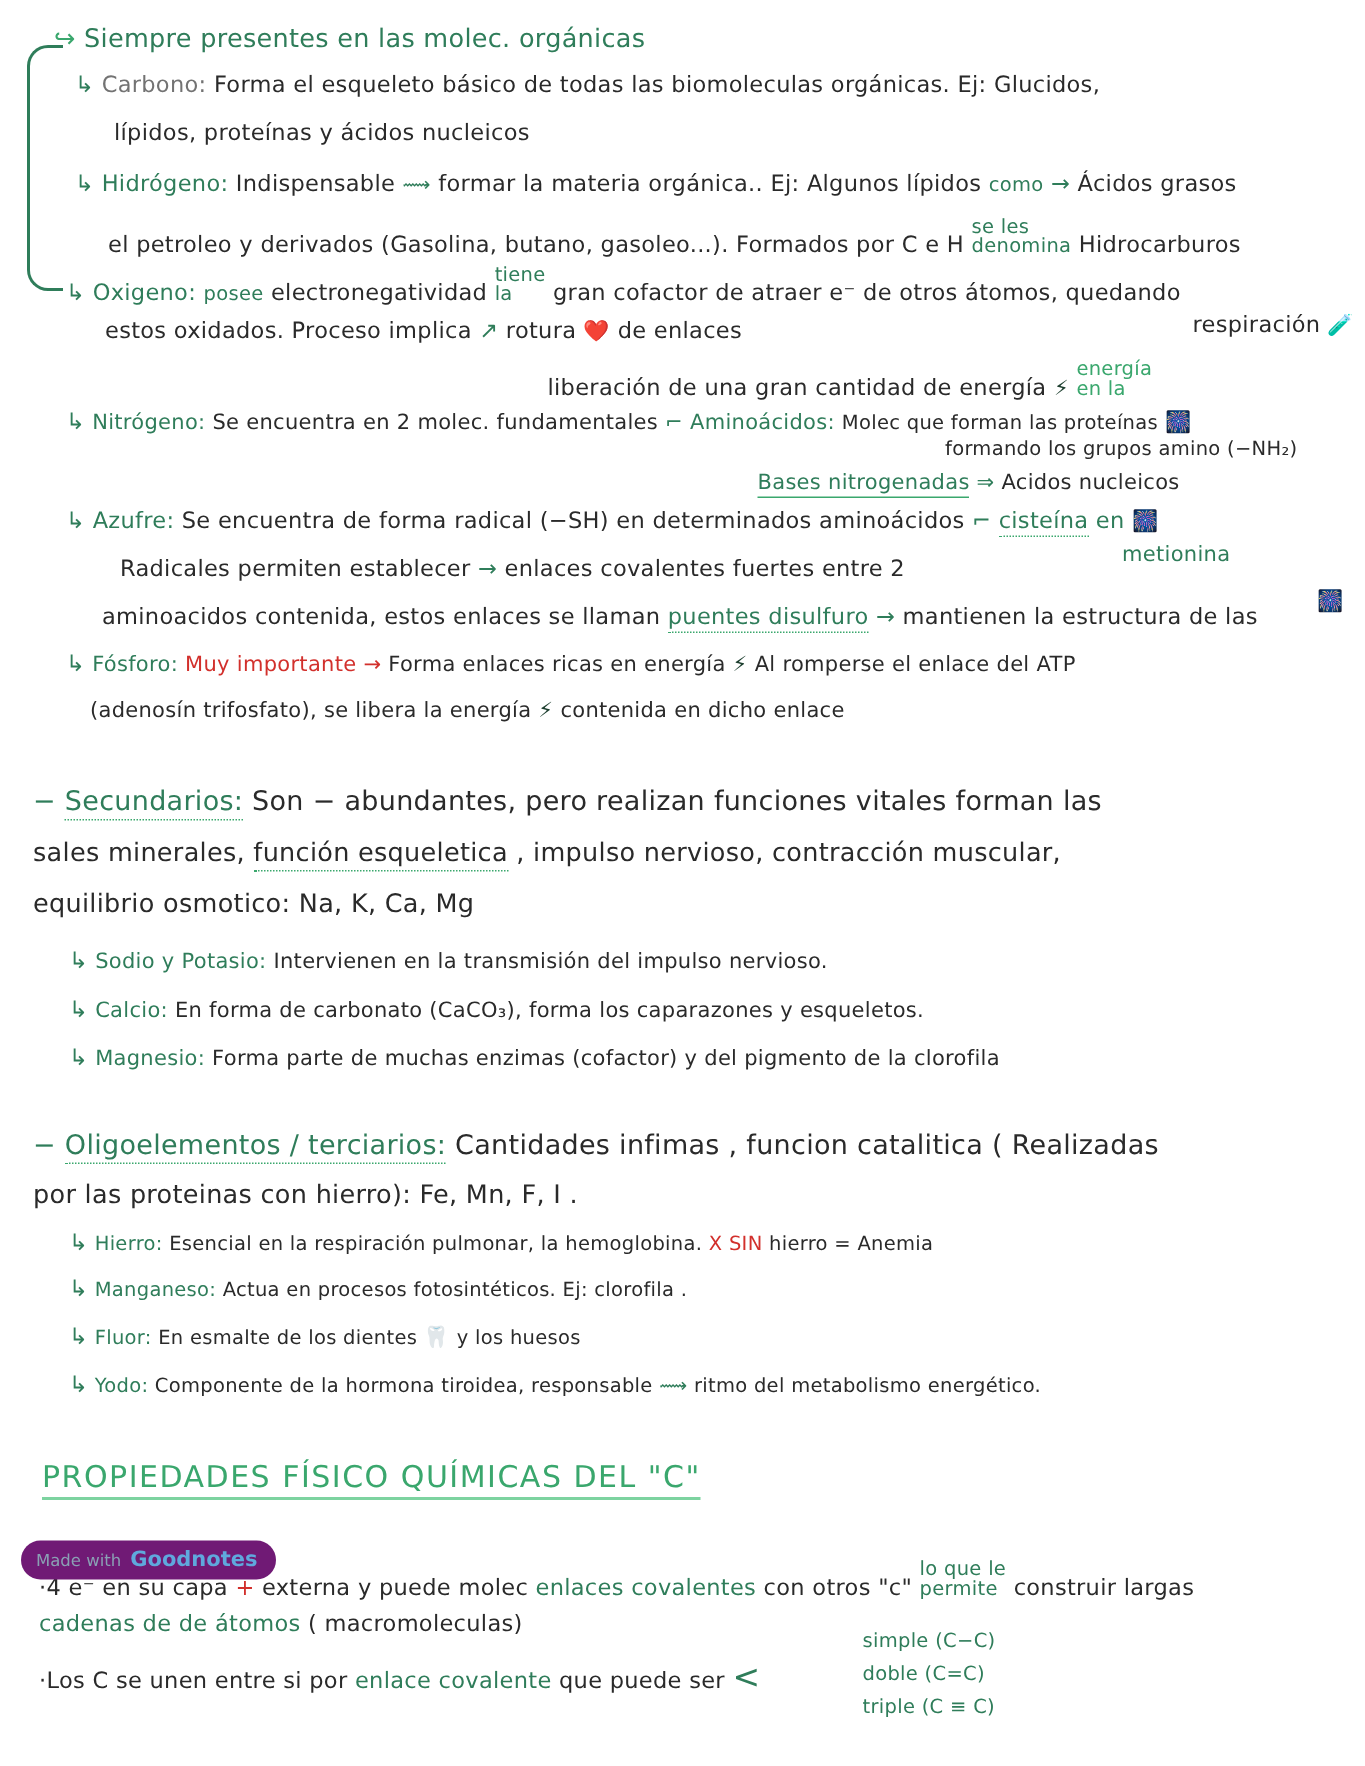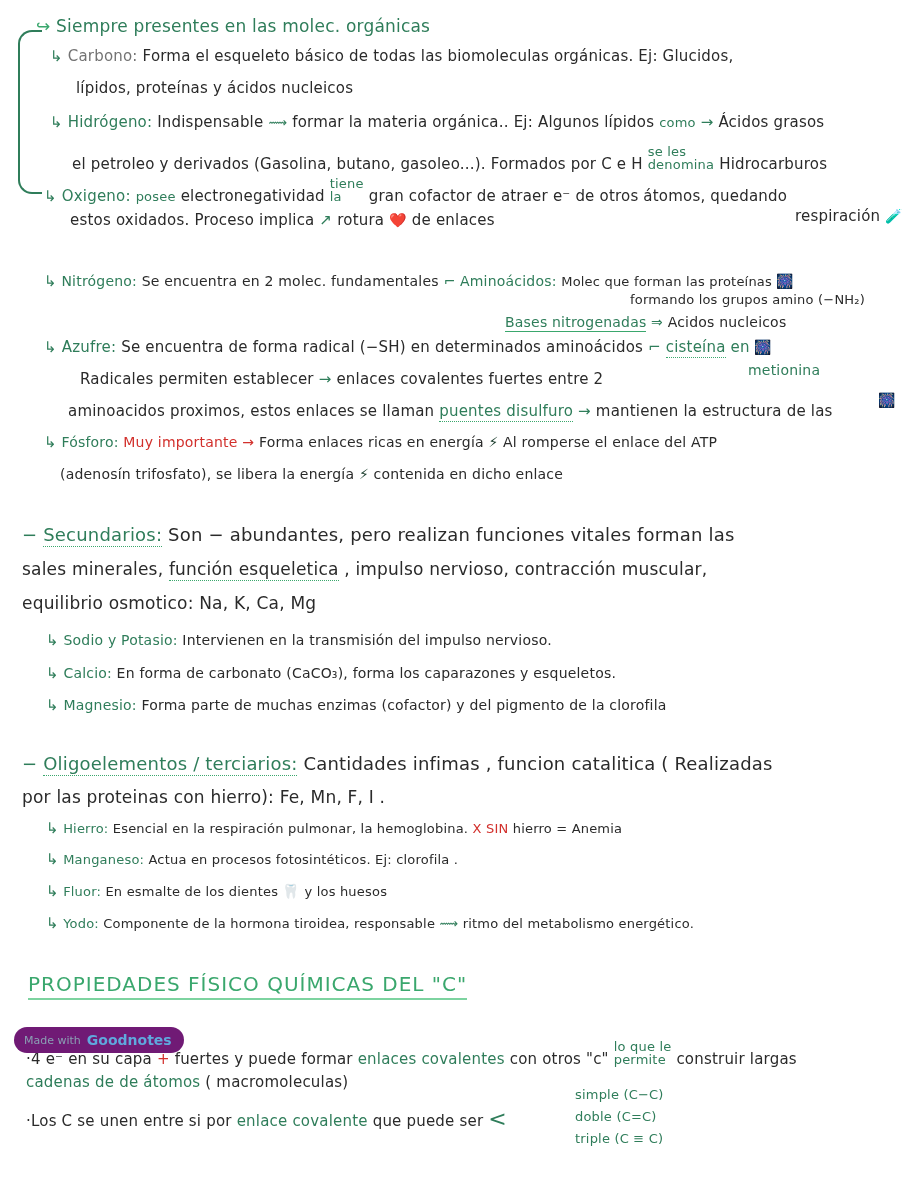--- a/index.html
+++ b/index.html
@@ -146,20 +146,28 @@
     </span>
     <span class="black">gran cofactor de atraer e⁻ de otros átomos, quedando</span>
   </div>
   <div class="ln s15" style="left:70px; top:211px;">
     <span class="black">estos oxidados. Proceso implica</span>
     <span class="green">↗</span>
     <span class="black">rotura</span>
     <span class="emoji">❤️</span>
     <span class="black">de enlaces</span>
   </div>
+  <div class="ln s15" style="left:365px; top:240px;">
+    <span class="black">liberación de una gran cantidad de energía</span>
+    <span class="emoji">⚡</span>
+    <span class="green s13" style="display:inline-block; line-height:1; color:#3aa76d;">
+      <span>energía</span><br>
+      <span>en la</span>
+    </span>
+  </div>
   <div class="ln s15" style="left:795px; top:207px;">
     <span class="black">respiración</span>
     <span class="emoji">🧪</span>
   </div>
 
   <div class="ln s14" style="left:44px; top:272px;">
     <span class="arrow-sub">↳</span>
     <span class="green">Nitrógeno:</span>
     <span class="black">Se encuentra en 2 molec. fundamentales</span>
     <span class="green">⌐</span>
@@ -183,21 +191,21 @@
     <span class="green">en</span>
     <span class="emoji">🎆</span>
   </div>
   <div class="ln s14 green" style="left:748px; top:362px;">metionina</div>
   <div class="ln s15" style="left:80px; top:370px;">
     <span class="black">Radicales permiten establecer</span>
     <span class="green">→</span>
     <span class="black">enlaces covalentes fuertes entre 2</span>
   </div>
   <div class="ln s15" style="left:68px; top:402px;">
-    <span class="black">aminoacidos proximos, estos enlaces se llaman</span>
+    <span class="black">aminoacidos contenida, estos enlaces se llaman</span>
     <span class="green underline-dot">puentes disulfuro</span>
     <span class="green">→</span>
     <span class="black">mantienen la estructura de las</span>
     <span class="emoji" style="position:absolute; left:810px; top:-10px;">🎆</span>
   </div>
 
   <div class="ln s14" style="left:44px; top:433px;">
     <span class="arrow-sub">↳</span>
     <span class="green">Fósforo:</span>
     <span class="red">Muy importante</span>
@@ -274,21 +282,21 @@
     <span class="black">Componente de la  hormona  tiroidea, responsable</span>
     <span class="green">⟿</span>
     <span class="black">ritmo del metabolismo energético.</span>
   </div>
 
   <div class="ln hdr underline-green2" style="left:28px; top:972px;">PROPIEDADES  FÍSICO QUÍMICAS  DEL "C"</div>
 
   <div class="ln s15" style="left:26px; top:1040px;">
     <span class="black">·4 e⁻ en su capa</span>
     <span class="red">+</span>
-    <span class="black">fuertes  y puede formar</span>
+    <span class="black">externa  y puede molec</span>
     <span class="green">enlaces covalentes</span>
     <span class="black">con otros "c"</span>
     <span class="green s13" style="display:inline-block; line-height:1;">
       <span>lo que le</span><br>
       <span>permite</span>
     </span>
     <span class="black">construir  largas</span>
   </div>
   <div class="ln s15" style="left:26px; top:1073px;">
     <span class="green">cadenas de de  átomos</span>

